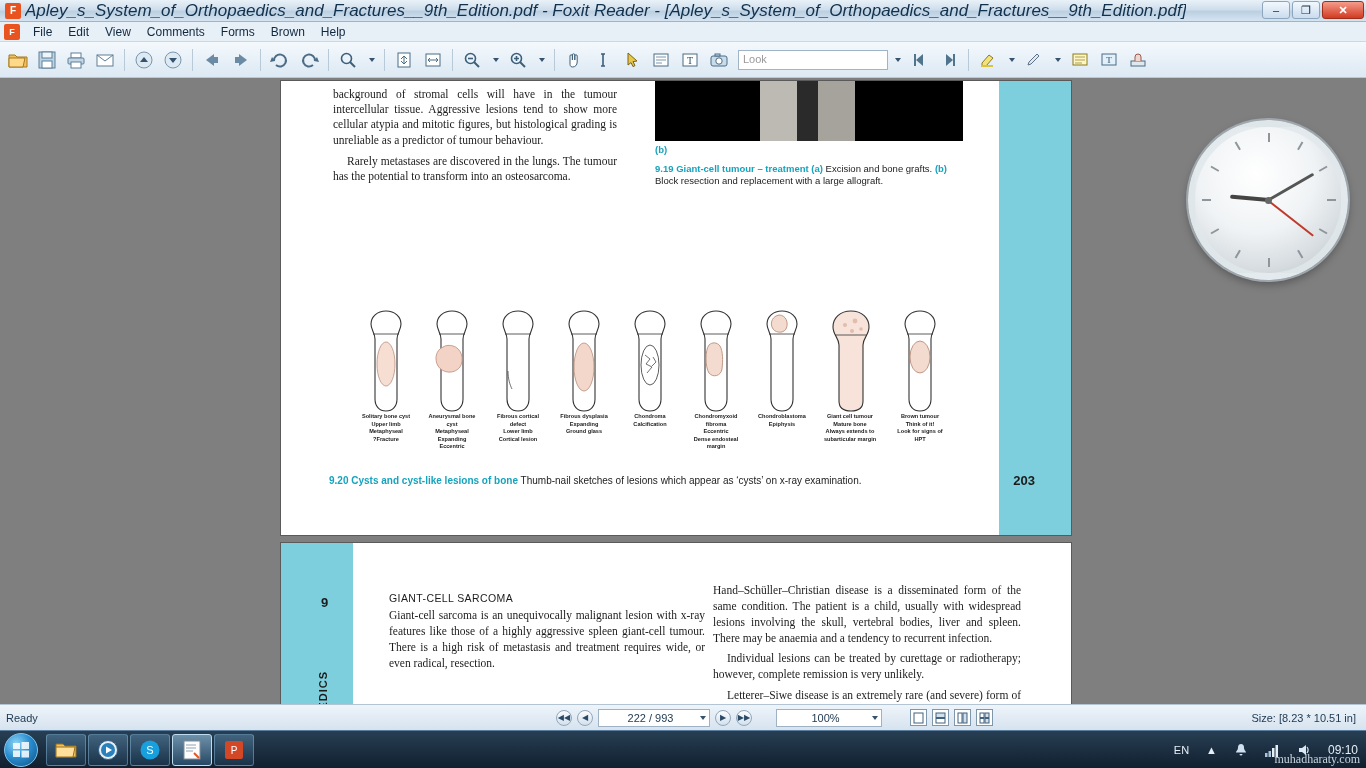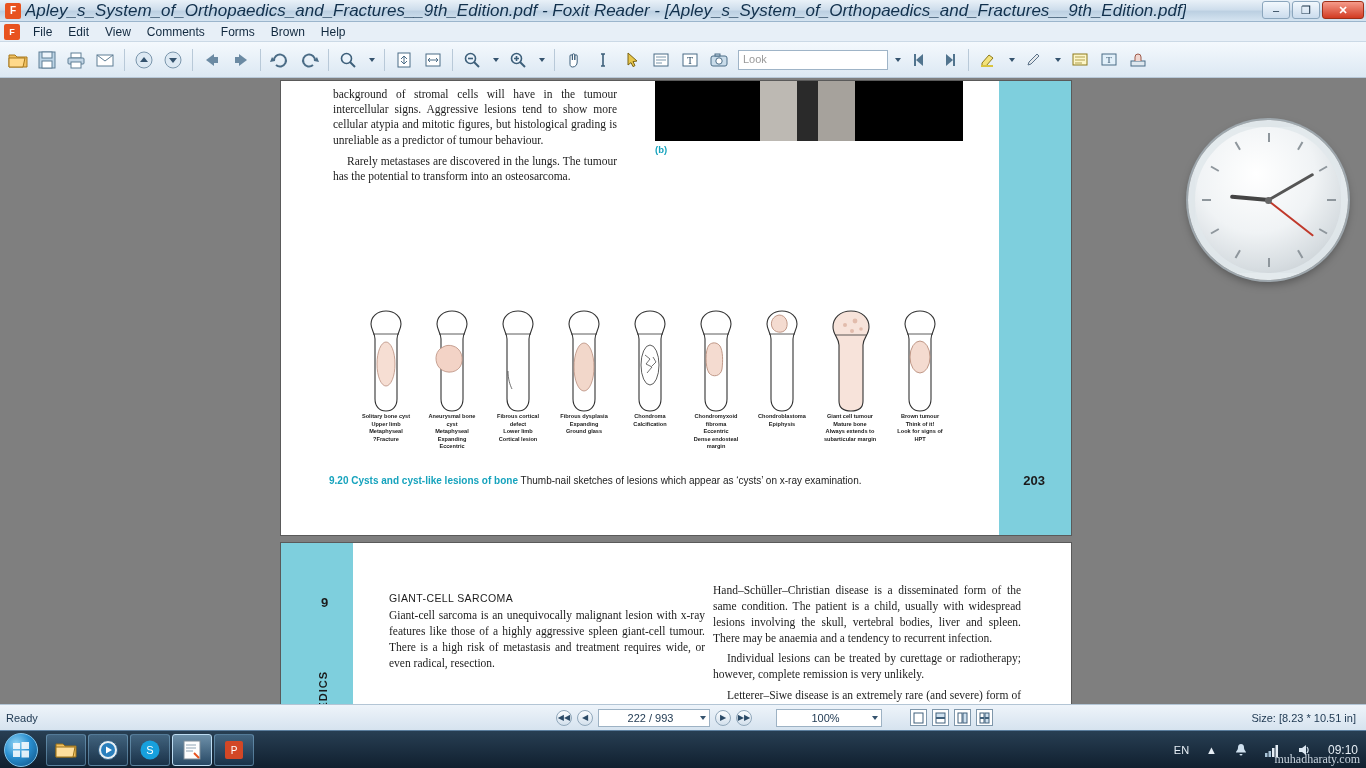--- a/index.html
+++ b/index.html
@@ -549,34 +549,42 @@
           <rect x="2" y="10" width="14" height="5" fill="#dfe8ef" stroke="#4b6c86"></rect>
           <path d="M6 10V6a3 3 0 0 1 6 0v4" fill="#f0d6d0" stroke="#9d5a4a"></path>
         </svg>
     </div>
   </div>
 
   <div id="doc-area">
 
     <div class="page" id="page-1">
       <div class="page-band-right"></div>
-      <div class="page-number" style="right:26px; top:392px;">203</div>
+      <div class="page-number" style="right:36px; top:392px;">203</div>
 
       <div class="col" style="left:52px; top:6px; width:284px;">
-        <p class="noind">background of stromal cells will have in the tumour intercellular signs. Aggressive lesions tend to show more cellular atypia and mitotic figures, but histological grading is unreliable as a predictor of tumour behaviour.</p>
+        <p class="noind">background of stromal cells will have in the tumour intercellular tissue. Aggressive lesions tend to show more cellular atypia and mitotic figures, but histological grading is unreliable as a predictor of tumour behaviour.</p>
         <p>Rarely metastases are discovered in the lungs. The tumour has the potential to transform into an osteosarcoma.</p>
       </div>
 
       <div class="xray" style="left:374px; top:0px; width:308px; height:60px;">
         <div class="xray-inner" style="left:34%; top:0; width:16%; height:100%; background:#ded9d2; opacity:.85;"></div>
         <div class="xray-inner" style="left:46%; top:0; width:7%; height:100%; background:#2a2a2a;"></div>
         <div class="xray-inner" style="left:53%; top:0; width:12%; height:100%; background:#cfcac3; opacity:.8;"></div>
       </div>
       <div class="fig-caption" style="left:374px; top:63px;">
         <span class="teal">(b)</span>
+      </div>
+      <div class="fig-caption" style="left:374px; top:82px; width:300px;">
+        <span class="teal">9.19</span>
+        <span class="teal">Giant-cell tumour – treatment</span>
+        <span class="teal">(a)</span>
+        <span>Excision and bone grafts.</span>
+        <span class="teal">(b)</span>
+        <span>Block resection and replacement with a large allograft.</span>
       </div>
 
       <div id="sketch-row">
 
         <div class="bone" style="left:0px; top:0px;">
           <svg width="54" height="104" viewBox="0 0 54 104">
               <path d="M27 2c9 0 15 6 15 13 0 6-4 9-4 15v60c0 7-4 12-11 12s-11-5-11-12V30c0-6-4-9-4-15C12 8 18 2 27 2z" fill="#fff" stroke="#333" stroke-width="1.1"></path>
               <path d="M14 25h26" stroke="#333" stroke-width=".8"></path>
               <ellipse cx="27" cy="55" rx="9" ry="22" fill="#f6ded3" stroke="#b98e7d" stroke-width=".8"></ellipse>
             </svg>

